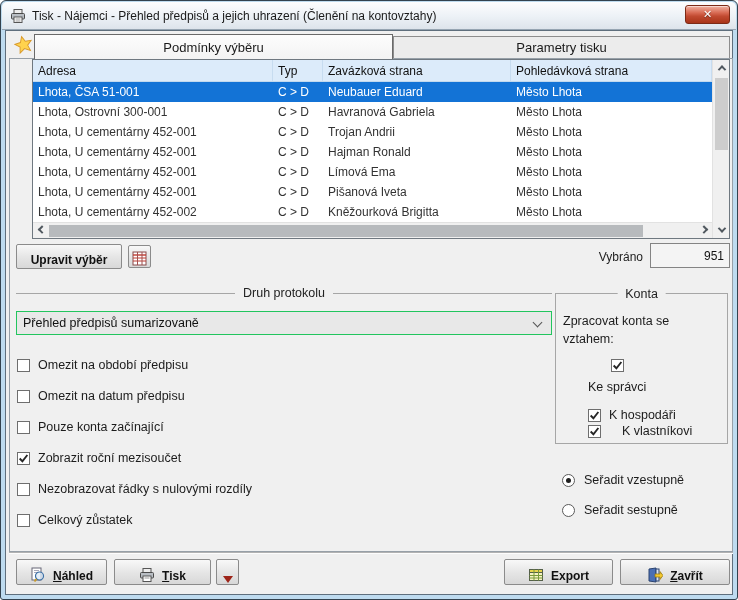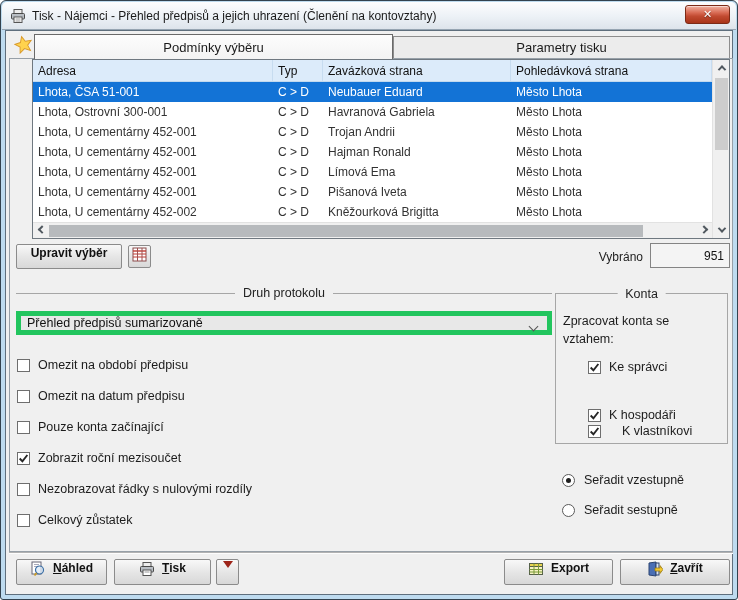--- a/index.html
+++ b/index.html
@@ -65,39 +65,39 @@
     border-top:2px solid #50585f;}
   .chev.up{transform:rotate(45deg) translate(1px,1px);}
   .chev.down{transform:rotate(225deg) translate(1px,1px);}
   .chev.left{transform:rotate(-45deg) translate(1px,-1px);}
   .chev.right{transform:rotate(135deg) translate(-1px,1px);}
 
   
   .btn{border:1px solid #8b8b8b;border-radius:2px;
     background:linear-gradient(#f8f8f8,#e6e6e6 50%,#d8d8d8);
     font-family:inherit;font-size:12px;font-weight:bold;color:#111;cursor:pointer;
-    display:flex;align-items:flex-start;justify-content:center;gap:7px;}
+    display:flex;align-items:flex-end;justify-content:center;gap:7px;}
   .btn u{text-decoration:underline;}
   #btn-upravit{position:absolute;left:10px;top:213px;width:106px;height:25px;}
   #btn-grid{position:absolute;left:122px;top:214px;width:23px;height:23px;gap:0;}
   .vybrano-label{position:absolute;left:545px;top:219px;width:92px;text-align:right;
     font-size:12px;color:#222;}
   .count-field{position:absolute;left:644px;top:212px;width:80px;height:25px;
     border:1px solid #848484;background:#f4f4f4;font-size:12px;color:#111;
     display:flex;align-items:center;justify-content:flex-end;padding-right:5px;}
 
   
   .grp-line{position:absolute;left:10px;top:262px;width:536px;border-top:1px solid #a6a6a6;}
   .grp-label{position:absolute;top:-1px;left:50%;transform:translate(-50%,-50%);
     background:#f0f0f0;padding:0 8px;font-size:12.5px;color:#222;white-space:nowrap;}
   .konta-box{position:absolute;left:549px;top:262px;width:173px;height:151px;
     border:1px solid #a6a6a6;}
 
   .dropdown{position:absolute;left:10px;top:280px;width:536px;height:24px;
-    background:#e8e8e8;border:5px solid #22c55e;display:flex;align-items:center;
+    background:#e8e8e8;border:1px solid #22c55e;display:flex;align-items:center;
     font-size:12.5px;color:#111;padding-left:6px;cursor:pointer;}
   .dd-chev{position:absolute;right:10px;top:7px;width:7px;height:7px;
     border-left:1.6px solid #555;border-top:1.6px solid #555;transform:rotate(225deg);}
 
   .checkrow{position:absolute;display:flex;align-items:center;gap:8px;height:16px;
     cursor:pointer;}
   .cb{width:13px;height:13px;background:#fff;border:1px solid #6e6e6e;flex:none;
     display:flex;align-items:center;justify-content:center;}
   .cblab{font-size:12.5px;color:#1c1c1c;white-space:nowrap;}
   .radiorow{position:absolute;display:flex;align-items:center;gap:9px;height:16px;
@@ -287,21 +287,21 @@
           <span class="cblab">Celkový zůstatek</span>
         </div>
       </div>
 
     <div class="konta-box">
       <span class="grp-label" style="top:0;">Konta</span>
     </div>
     <span class="konta-text" style="left:557px;top:283px;">Zpracovat konta se</span>
     <span class="konta-text" style="left:557px;top:301px;">vztahem:</span>
     <div id="konta-checks">
-        <div class="checkrow" style="left: 582px; top: 328px;">
+        <div class="checkrow" style="left: 582px; top: 328px; flex-direction: column;">
           <span class="cb on">
             <svg width="11" height="11" viewBox="0 0 10 10">
               <path d="M1.5 5 L4 7.5 L8.5 1.8" stroke="#262626" stroke-width="1.7" fill="none"></path>
             </svg>
           </span>
           <span class="cblab">Ke správci</span>
         </div>
         <div class="checkrow" style="left: 582px; top: 376px;">
           <span class="cb on">
             <svg width="11" height="11" viewBox="0 0 10 10">

